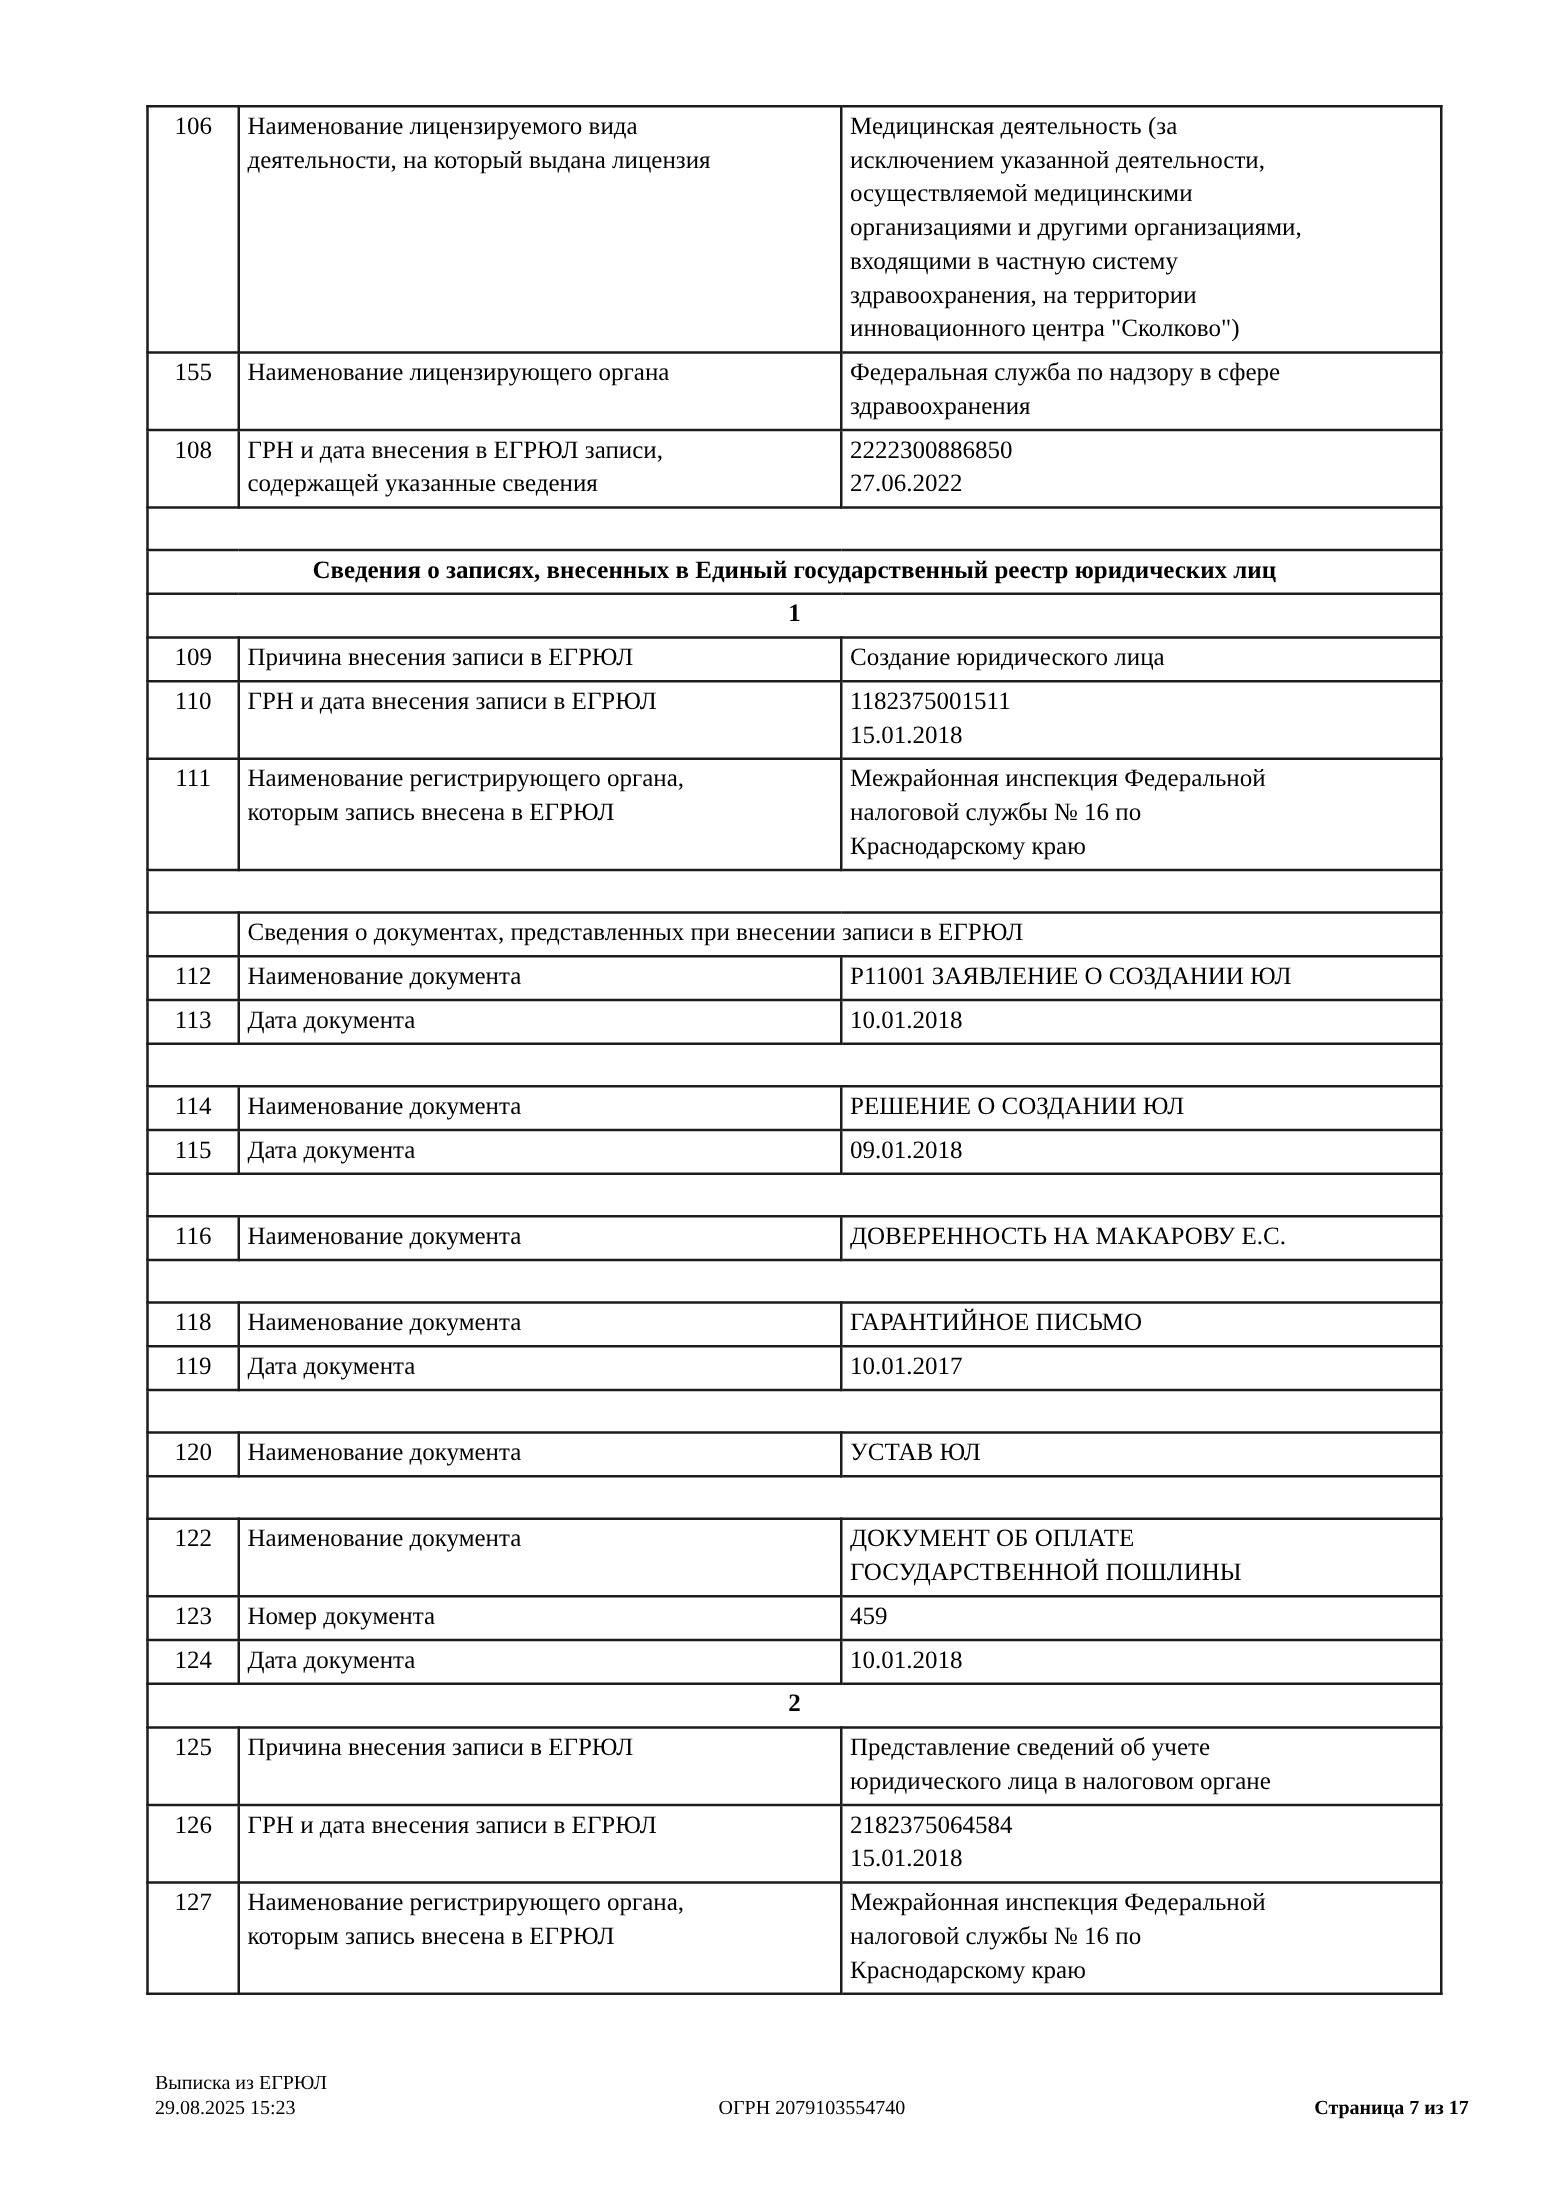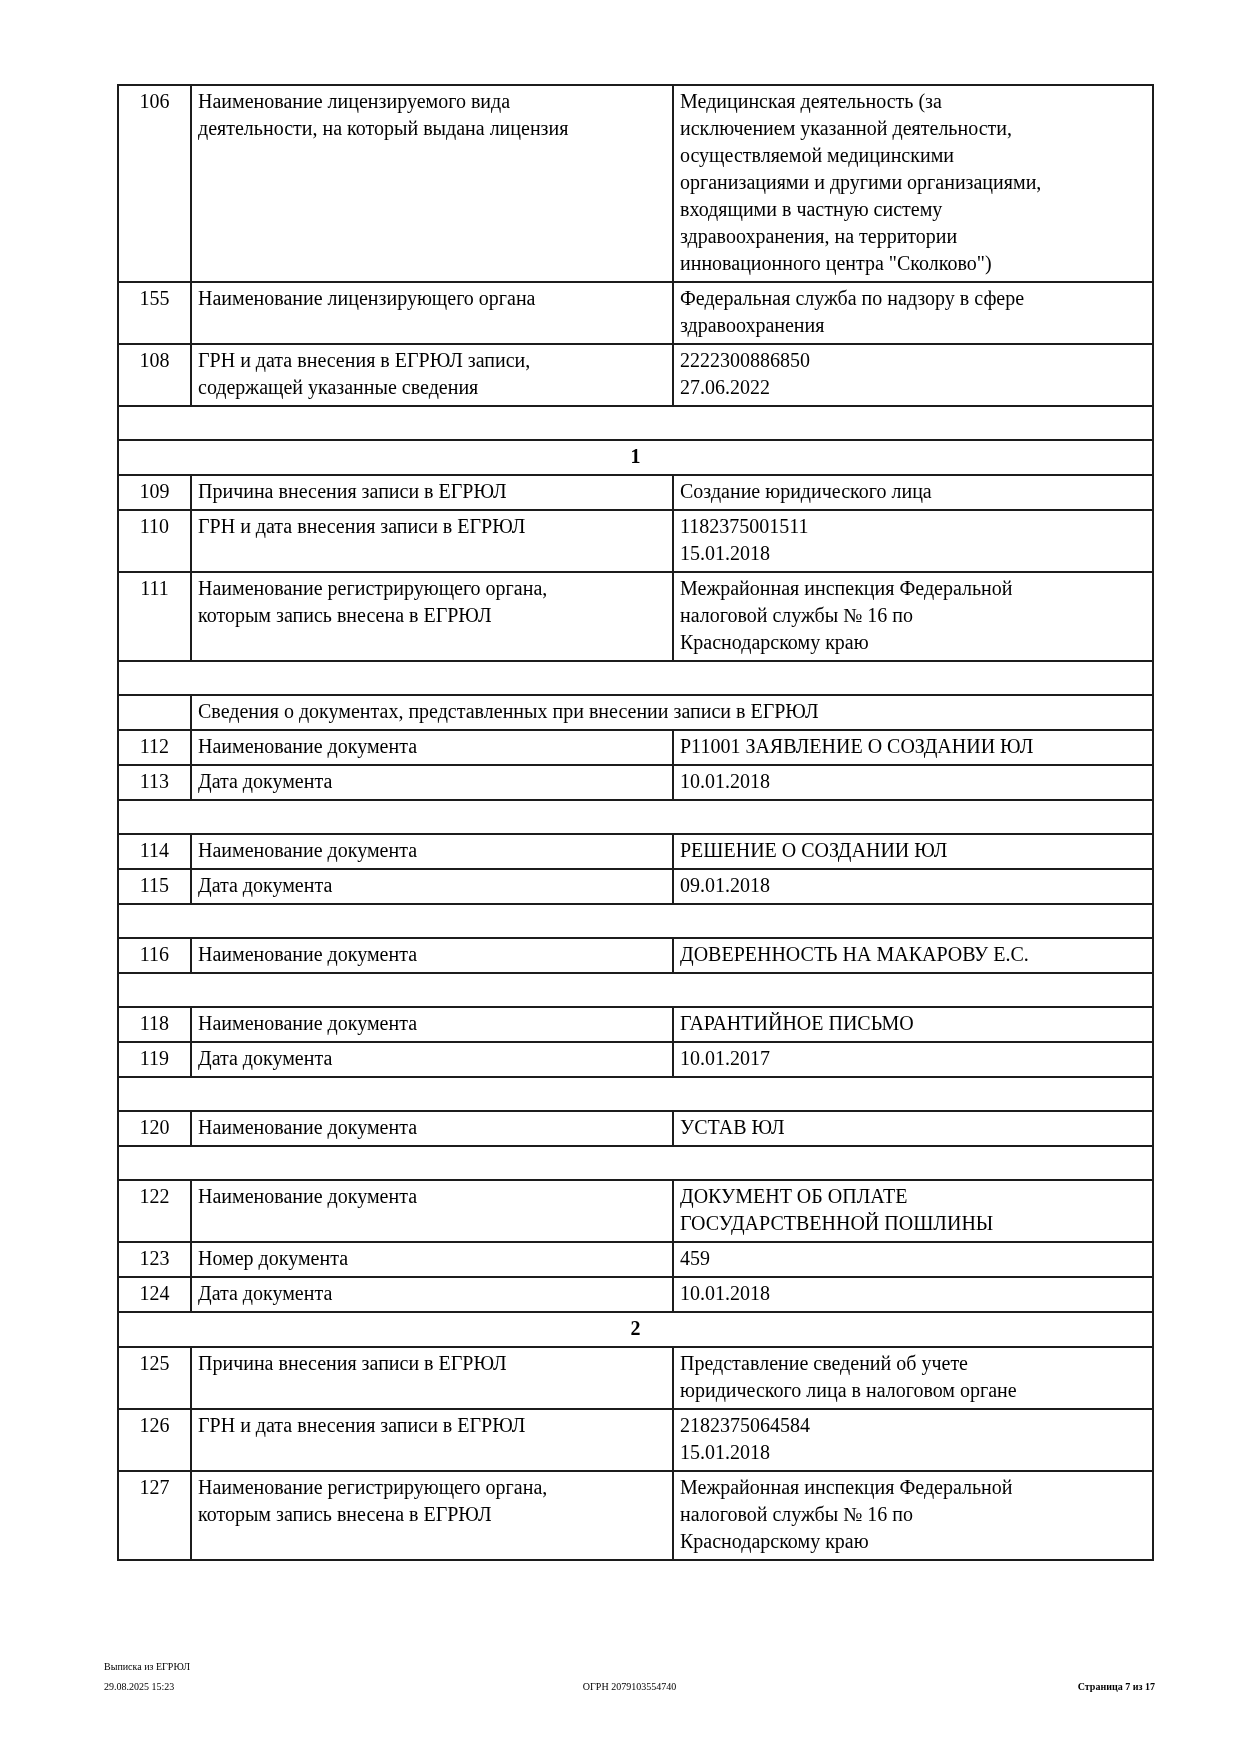--- a/index.html
+++ b/index.html
@@ -52,26 +52,26 @@
   }
   tr.spacer td {
     height: 32px;
     padding: 0;
   }
   td.subhead {
     text-align: left;
   }
   .footer {
     position: absolute;
-    left: 104px;
+    left: 124px;
     width: 1051px;
     top: 1657px;
     display: flex;
     align-items: flex-end;
-    font-size: 10px;
+    font-size: 16px;
     line-height: 20px;
   }
   .footer-left  { flex: 1; text-align: left; }
   .footer-center{ flex: 1; text-align: center; }
   .footer-right { flex: 1; text-align: right; font-weight: bold; }
 </style>
 </head>
 <body>
 
 <div class="sheet">
@@ -105,20 +105,23 @@
         <td class="num">108</td>
         <td class="label">ГРН и дата внесения в ЕГРЮЛ записи,
 содержащей указанные сведения</td>
         <td class="value">2222300886850
 27.06.2022</td>
       </tr>
       <tr class="spacer">
         <td colspan="3"></td>
       </tr>
       <tr>
+        <td colspan="3" class="section">Сведения о записях, внесенных в Единый государственный реестр юридических лиц</td>
+      </tr>
+      <tr>
         <td colspan="3" class="group">1</td>
       </tr>
       <tr>
         <td class="num">109</td>
         <td class="label">Причина внесения записи в ЕГРЮЛ</td>
         <td class="value">Создание юридического лица</td>
       </tr>
       <tr>
         <td class="num">110</td>
         <td class="label">ГРН и дата внесения записи в ЕГРЮЛ</td>

